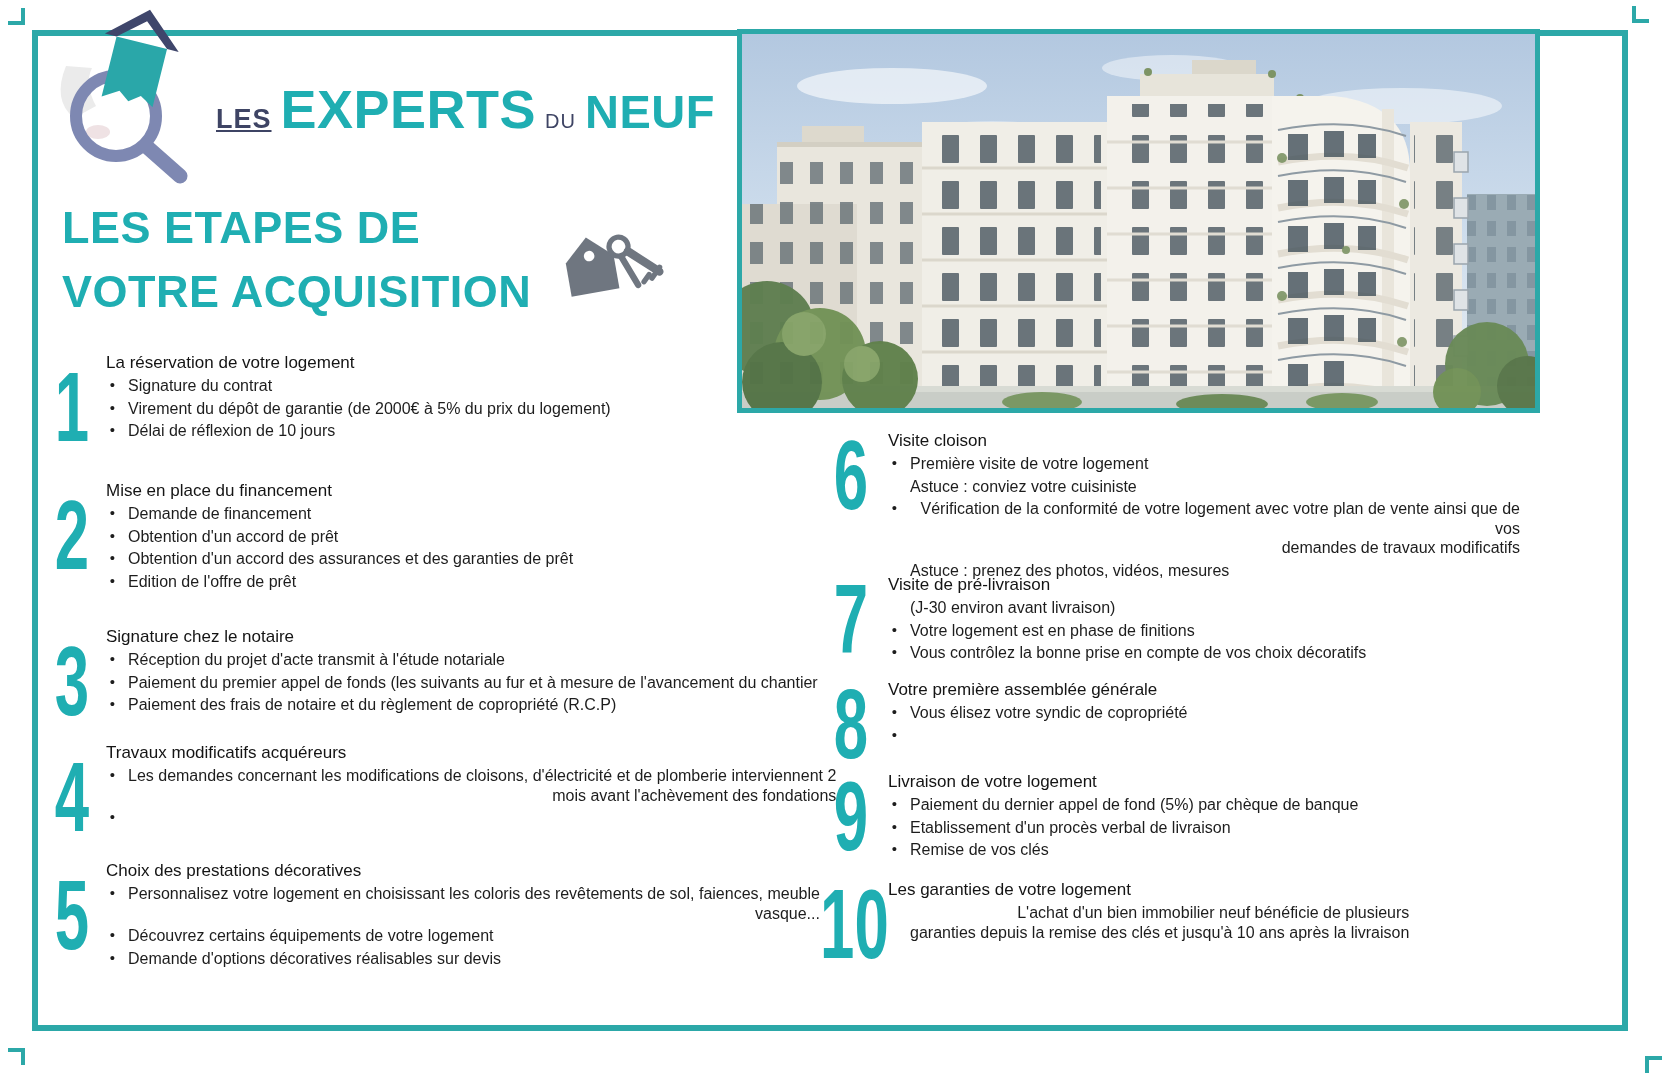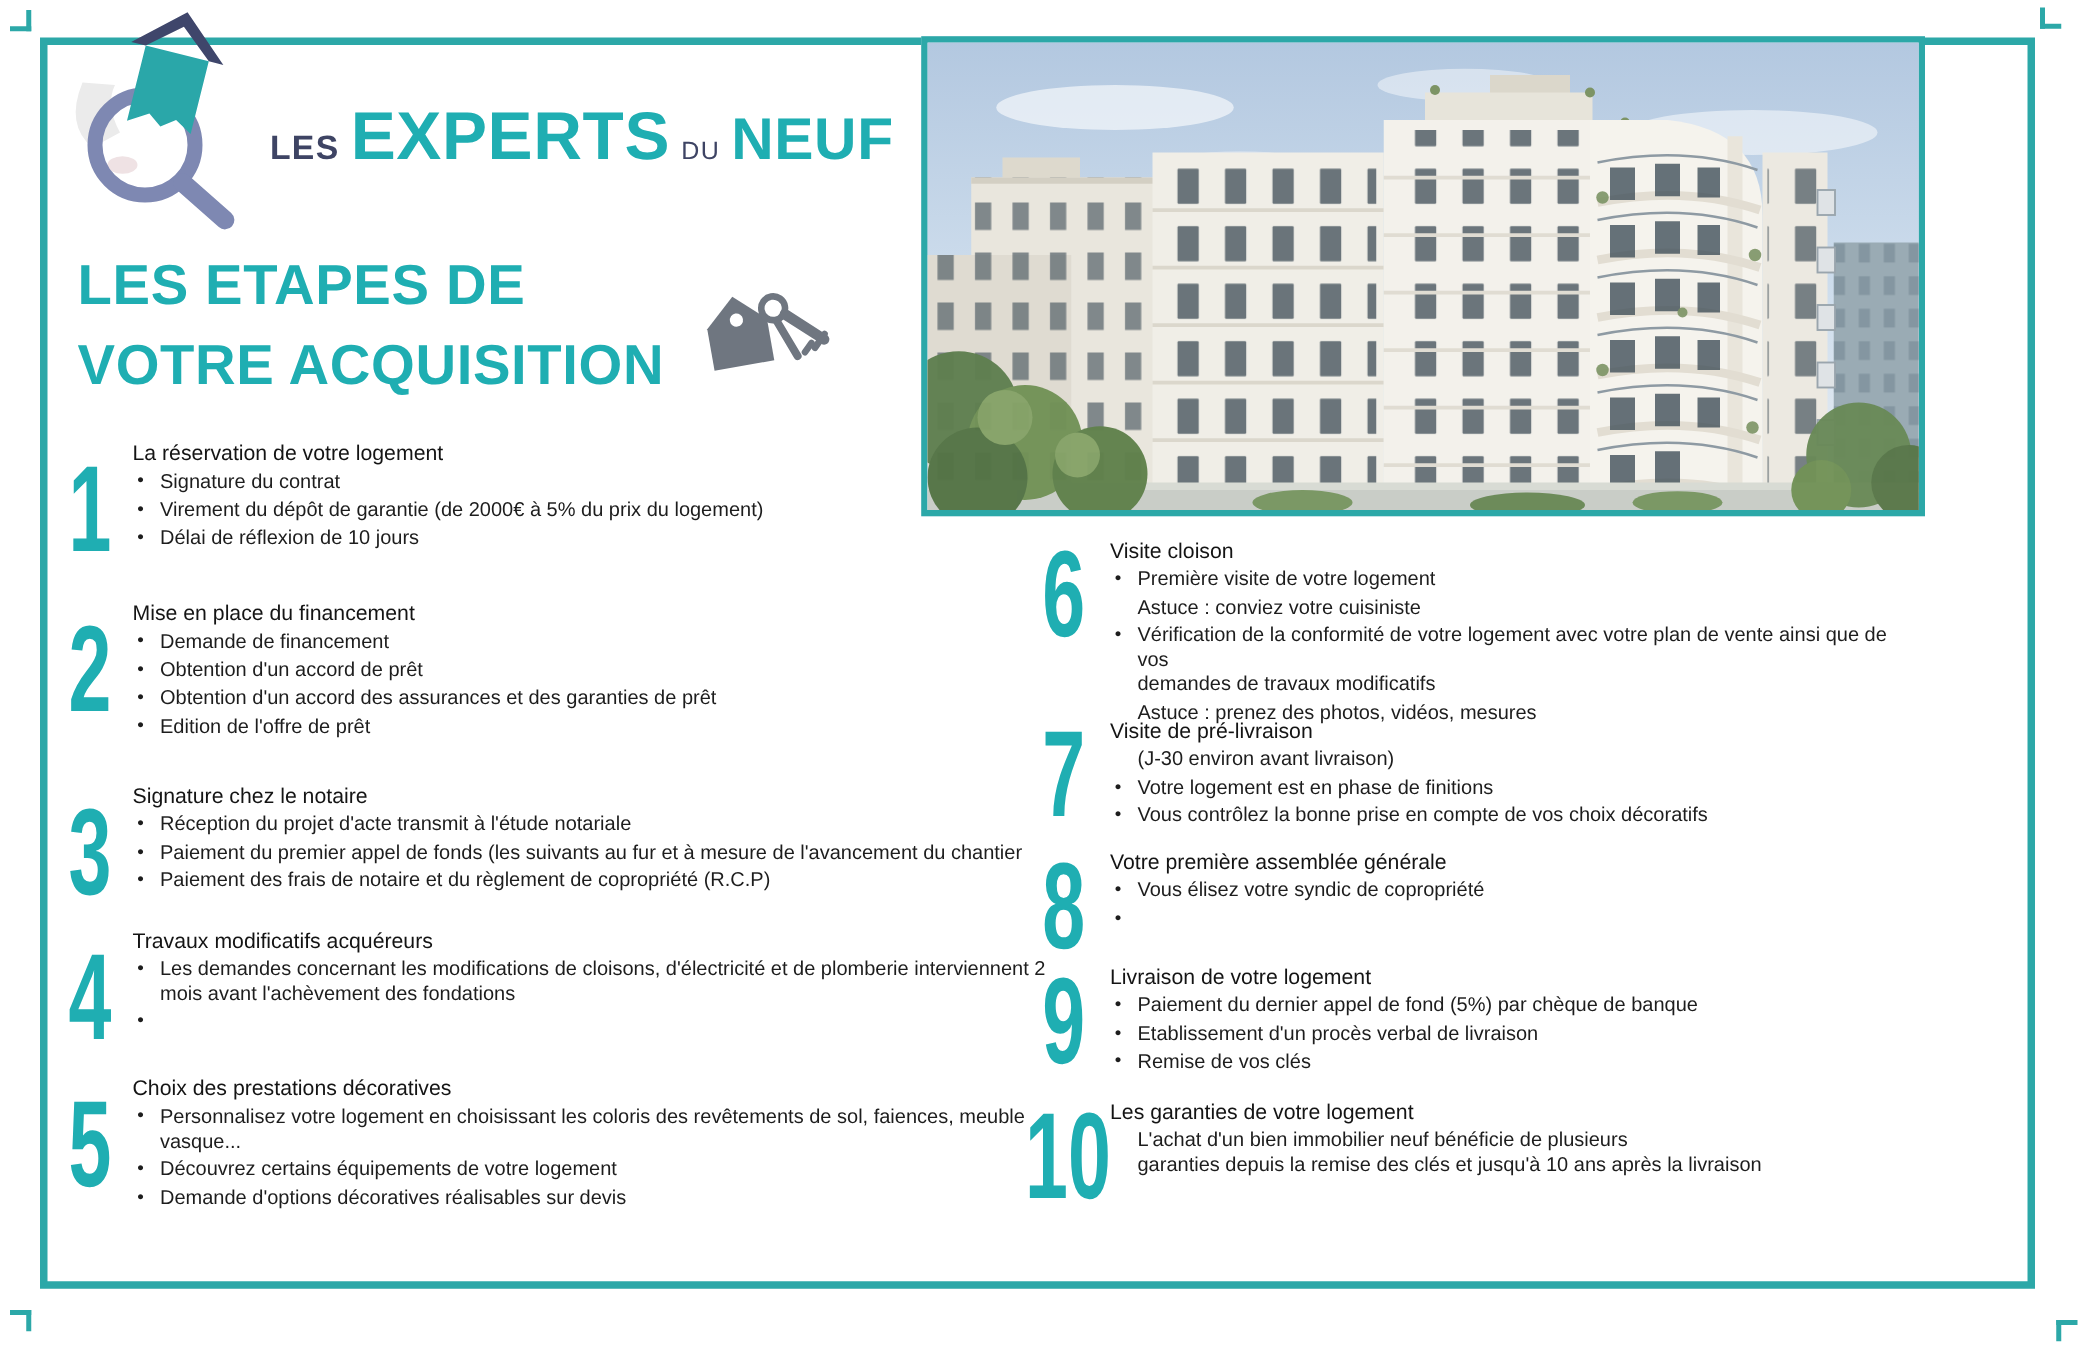--- a/index.html
+++ b/index.html
@@ -15,21 +15,21 @@
   .frame{position:absolute;left:32px;top:30px;width:1596px;height:1001px;border:6px solid var(--frame);}
   .corner{position:absolute;width:17px;height:17px;}
   .corner.tl{left:8px;top:8px;border-right:4px solid var(--frame);border-bottom:4px solid var(--frame);}
   .corner.tr{left:1632px;top:6px;border-left:4px solid var(--frame);border-bottom:4px solid var(--frame);}
   .corner.bl{left:8px;top:1048px;border-right:4px solid var(--frame);border-top:4px solid var(--frame);}
   .corner.br{left:1645px;top:1056px;border-left:4px solid var(--frame);border-top:4px solid var(--frame);}
 
   
   .logo-icon{position:absolute;left:52px;top:4px;width:166px;height:180px;}
   .logo-text{position:absolute;left:216px;top:78px;display:flex;align-items:baseline;gap:9px;white-space:nowrap;}
-  .lw1{font-size:27px;font-weight:700;color:var(--navy);letter-spacing:1px;}
+  .lw1{font-size:27px;font-weight:700;color:var(--navy);letter-spacing:1px;text-decoration:underline;}
   .lw2{font-size:54px;font-weight:700;color:var(--accent);letter-spacing:.5px;}
   .lw3{font-size:20px;font-weight:400;color:var(--navy);letter-spacing:1px;}
   .lw4{font-size:47px;font-weight:700;color:var(--accent);letter-spacing:.5px;}
 
   
   .page-title{position:absolute;left:62px;top:196px;font-size:45px;line-height:64px;font-weight:700;color:var(--accent);letter-spacing:.5px;}
   .keys-icon{position:absolute;left:556px;top:218px;width:116px;height:92px;}
 
   
   .photo{position:absolute;left:737px;top:29px;width:803px;height:384px;border:5px solid var(--frame);background:#cfdeed;}
@@ -41,21 +41,21 @@
   .step-num{flex:none;text-align:center;font-weight:700;color:var(--accent);
     font-size:98px;line-height:.8;transform:scaleX(.63);transform-origin:50% 0;white-space:nowrap;}
   .col-left .step-num{width:56px;margin-top:16px;}
   .col-right .step-num{width:62px;margin-top:6px;}
   .pos-s10 .step-num{width:76px;}
   .step-body{flex:1;margin-left:6px;}
   .step-title{font-size:17px;font-weight:400;color:#141414;margin-bottom:3px;line-height:1.25;}
   .step-item{display:flex;font-size:16px;line-height:1.22;color:#1d1d1d;margin-bottom:3px;}
   .step-item .dot{flex:none;width:13px;margin-right:9px;text-align:center;font-size:15px;}
   .step-item.plain .dot{visibility:hidden;}
-  .step-item .txt{white-space:pre-line;}
+  .step-item .txt{white-space:pre-line;text-align:right;}
 
   .pos-s1{left:44px;top:352px;width:1010px;}
   .pos-s2{left:44px;top:480px;width:1010px;}
   .pos-s3{left:44px;top:626px;width:1010px;}
   .pos-s4{left:44px;top:742px;width:1010px;}
   .pos-s5{left:44px;top:860px;width:1010px;}
   .pos-s6{left:820px;top:430px;width:700px;}
   .pos-s7{left:820px;top:574px;width:700px;}
   .pos-s8{left:820px;top:679px;width:700px;}
   .pos-s9{left:820px;top:771px;width:700px;}

